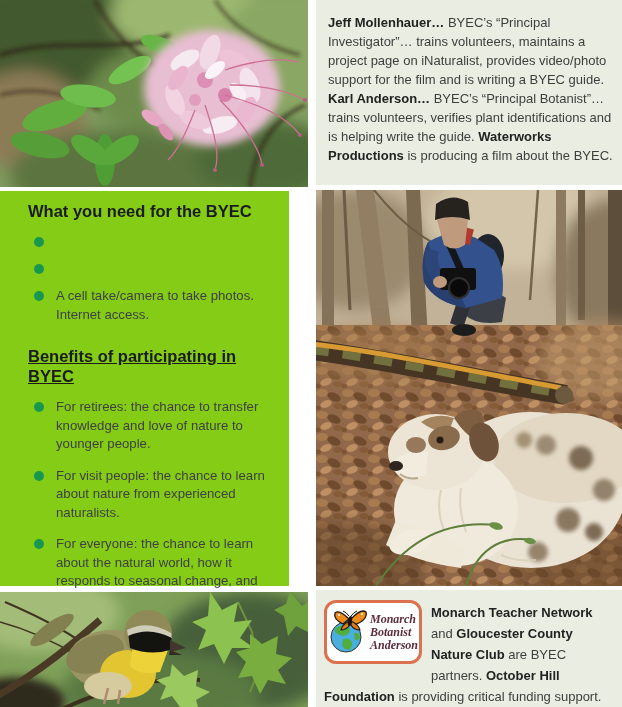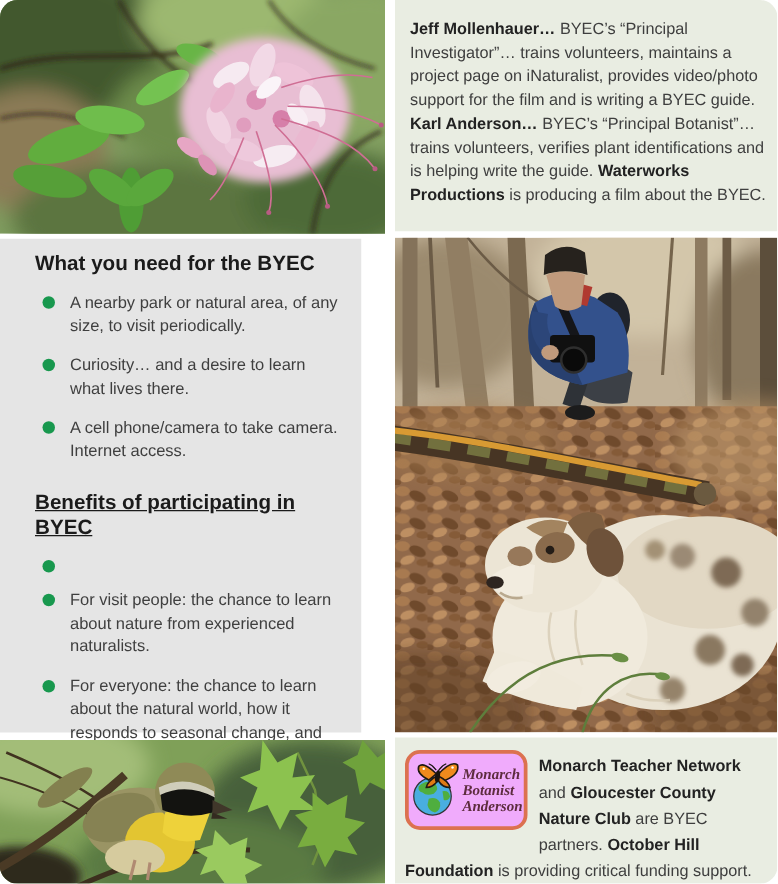--- a/index.html
+++ b/index.html
@@ -1,40 +1,40 @@
 <!DOCTYPE html>
 <html><head>
 <meta charset="utf-8">
 <style>
   html,body{margin:0;padding:0;background:#ffffff;}
   .page{position:relative;width:622px;height:707px;background:#ffffff;overflow:hidden;
-        font-family:"Liberation Sans",sans-serif;border-radius:14px;}
+        font-family:"Liberation Sans",sans-serif;}
   .photo{position:absolute;overflow:hidden;}
   .photo svg{display:block;width:100%;height:100%;}
   .photo-flower{left:0;top:0;width:308px;height:187px;}
   .photo-woods{left:316px;top:190px;width:306px;height:396px;}
   .photo-bird{left:0;top:592px;width:308px;height:115px;}
   .panel{position:absolute;box-sizing:border-box;}
   .panel-intro{left:316px;top:0;width:306px;height:185px;background:#e9ede2;
                padding:13px 6px 0 12px;}
   .panel-intro p{margin:0;font-size:13px;line-height:19px;color:#3e3e3e;}
-  .panel-lists{left:0;top:191px;width:289px;height:395px;background:#e5e5e5;
+  .panel-lists{left:0;top:191px;width:289px;height:395px;background:#84cc16;
                padding:10px 17px 0 28px;}
   .panel-partners{left:316px;top:590px;width:306px;height:117px;background:#e9ede2;
                   padding:0 6px 0 0;}
   .seg-b{font-weight:bold;color:#222222;}
   .seg-r{font-weight:normal;}
   h2.sect{margin:0 0 12px 0;font-size:16.5px;line-height:20px;color:#1b1b1b;font-weight:bold;}
   h2.sect2{margin:22px 0 12px 0;text-decoration:underline;}
   .bullets{margin:0;padding:0;list-style:none;}
   .bullets li{display:flex;align-items:flex-start;margin:0 0 13px 6px;}
   .dot{flex:0 0 auto;width:10px;height:10px;border-radius:50%;background:#18984e;
        margin:4px 12px 0 0;}
   .btxt{font-size:13.2px;line-height:18.5px;color:#3f3f3f;max-width:222px;}
-  .logo-box{float:left;width:88px;height:56px;margin:10px 9px 2px 8px;background:#f0abfc;
+  .logo-box{float:left;width:88px;height:56px;margin:10px 9px 2px 8px;background:#ffffff;
             border:3px solid #dc7150;border-radius:12px;display:flex;align-items:center;
             padding:1px 2px;}
   .logo-box svg{flex:0 0 auto;}
   .logo-text{margin-left:1px;font-family:"Liberation Serif",serif;font-style:italic;
              font-weight:bold;font-size:12px;line-height:13px;color:#5d2c3e;}
   .partners-p{margin:0;padding:12px 0 0 8px;font-size:13px;line-height:21px;color:#3e3e3e;}
 </style>
 </head>
 <body>
 
@@ -118,35 +118,34 @@
 
   <div class="panel panel-intro">
     <p><span class="seg-b">Jeff Mollenhauer… </span><span class="seg-r">BYEC’s “Principal Investigator”… trains volunteers, maintains a project page on iNaturalist, provides video/photo support for the film and is writing a BYEC guide. </span><span class="seg-b">Karl Anderson… </span><span class="seg-r">BYEC’s “Principal Botanist”… trains volunteers, verifies plant identifications and is helping write the guide. </span><span class="seg-b">Waterworks Productions</span><span class="seg-r"> is producing a film about the BYEC.</span></p>
   </div>
 
   <div class="panel panel-lists">
     <h2 class="sect">What you need for the BYEC</h2>
     <ul class="bullets">
       <li>
           <span class="dot"></span>
-          <span class="btxt">A nearby park or natural area, of any size, to visit periodically.</span>
-        </li>
-      <li>
-          <span class="dot"></span>
-          <span class="btxt">Curiosity… and a desire to learn what lives there.</span>
-        </li>
-      <li>
-          <span class="dot"></span>
-          <span class="btxt">A cell phone/camera to take camera.  Internet access.</span>
+        </li>
+      <li>
+          <span class="dot"></span>
+        </li>
+      <li>
+          <span class="dot"></span>
+          <span class="btxt">A cell take/camera to take photos.  Internet access.</span>
         </li>
     </ul>
     <h2 class="sect sect2">Benefits of participating in BYEC</h2>
     <ul class="bullets">
       <li>
           <span class="dot"></span>
+          <span class="btxt">For retirees:  the chance to transfer knowledge and love of nature to younger people.</span>
         </li>
       <li>
           <span class="dot"></span>
           <span class="btxt">For visit people:  the chance to learn about nature from experienced naturalists.</span>
         </li>
       <li>
           <span class="dot"></span>
           <span class="btxt">For everyone:  the chance to learn about the natural world, how it responds to seasonal change, and to help preserve places and creatures you’ve come to know and love.</span>
         </li>
     </ul>

